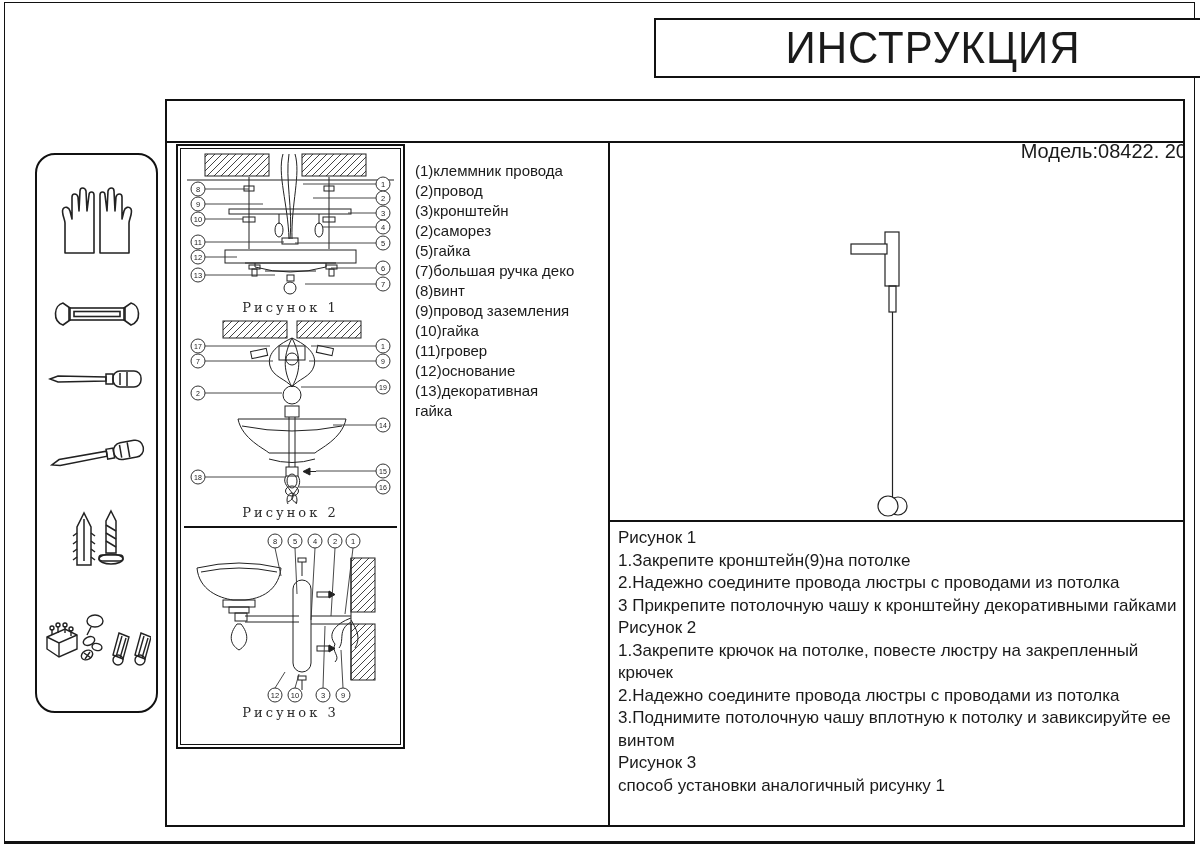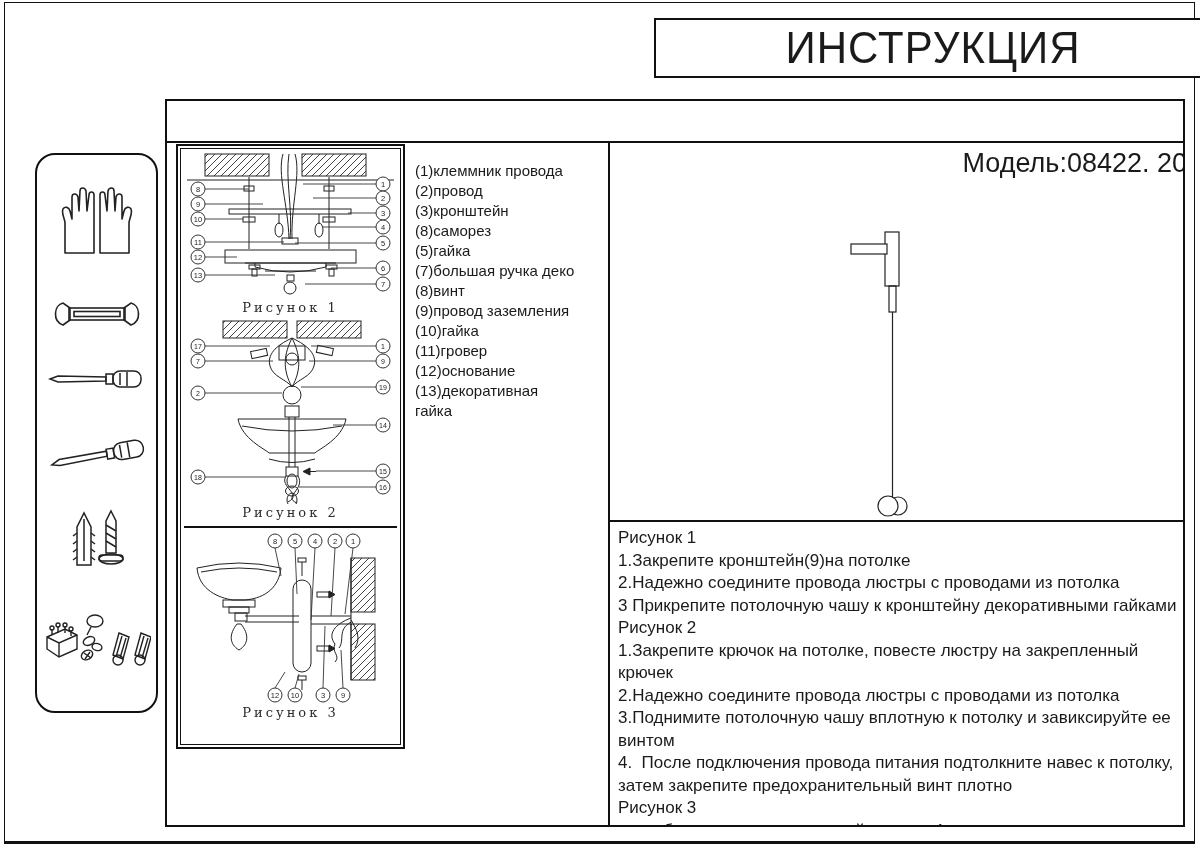--- a/index.html
+++ b/index.html
@@ -21,21 +21,21 @@
   .vdiv{position:absolute;left:441px;top:40px;bottom:0;border-left:2px solid #111;}
   .figures-panel{position:absolute;left:9px;top:43px;width:225px;height:601px;border:2px solid #111;}
   .figures-inner{position:absolute;left:2px;top:2px;right:2px;bottom:2px;border:1px solid #111;overflow:hidden;}
   .fig-block{position:relative;width:211px;margin:0 auto;}
   .fig-label{text-align:center;font-family:"DejaVu Serif",serif;font-size:13px;
     letter-spacing:3px;color:#2b2b2b;height:20px;line-height:18px;}
   .fig-sep{border-top:2px solid #111;margin:2px 3px 4px 3px;}
   svg{display:block;}
   .parts-list{position:absolute;left:248px;top:60px;width:190px;font-size:15px;line-height:20px;}
   .part-line{white-space:pre-wrap;}
-  .model-label{position:absolute;top:47px;right:-4px;font-size:27px;white-space:nowrap;}
+  .model-label{position:absolute;top:39px;right:-4px;font-size:20px;white-space:nowrap;}
   .lamp-wrap{position:absolute;left:670px;top:127px;}
   .hdiv-right{position:absolute;left:441px;right:0;top:419px;border-top:2px solid #111;}
   .instructions{position:absolute;left:451px;right:5px;top:426px;font-size:17px;}
   .instr-line{white-space:pre-wrap;line-height:22.5px;}
 </style>
 </head>
 <body>
 
 <div class="outer-frame"></div>
 
@@ -346,21 +346,21 @@
         <div class="fig-label">Рисунок 3</div>
       </div>
 
     </div>
   </div>
 
   <div class="parts-list">
       <div class="part-line">(1)клеммник провода</div>
       <div class="part-line">(2)провод</div>
       <div class="part-line">(3)кронштейн</div>
-      <div class="part-line">(8)саморез</div>
+      <div class="part-line">(2)саморез</div>
       <div class="part-line">(5)гайка</div>
       <div class="part-line">(7)большая ручка деко</div>
       <div class="part-line">(8)винт</div>
       <div class="part-line">(9)провод заземления</div>
       <div class="part-line">(10)гайка</div>
       <div class="part-line">(11)гровер</div>
       <div class="part-line">(12)основание</div>
       <div class="part-line">(13)декоративная
 гайка</div>
     </div>
@@ -385,18 +385,16 @@
   <div class="instructions">
       <div class="instr-line">Рисунок 1</div>
       <div class="instr-line">1.Закрепите кронштейн(9)на потолке</div>
       <div class="instr-line">2.Надежно соедините провода люстры с проводами из потолка</div>
       <div class="instr-line">3 Прикрепите потолочную чашу к кронштейну декоративными гайками</div>
       <div class="instr-line">Рисунок 2</div>
       <div class="instr-line">1.Закрепите крючок на потолке, повесте люстру на закрепленный крючек</div>
       <div class="instr-line">2.Надежно соедините провода люстры с проводами из потолка</div>
       <div class="instr-line">3.Поднимите потолочную чашу вплотную к потолку и завиксируйте ее
 винтом</div>
-      <div class="instr-line">4.  После подключения провода питания подтолкните навес к потолку,
-затем закрепите предохранительный винт плотно</div>
       <div class="instr-line">Рисунок 3</div>
       <div class="instr-line">способ установки аналогичный рисунку 1</div>
     </div>
 </div>
 
 </body></html>

